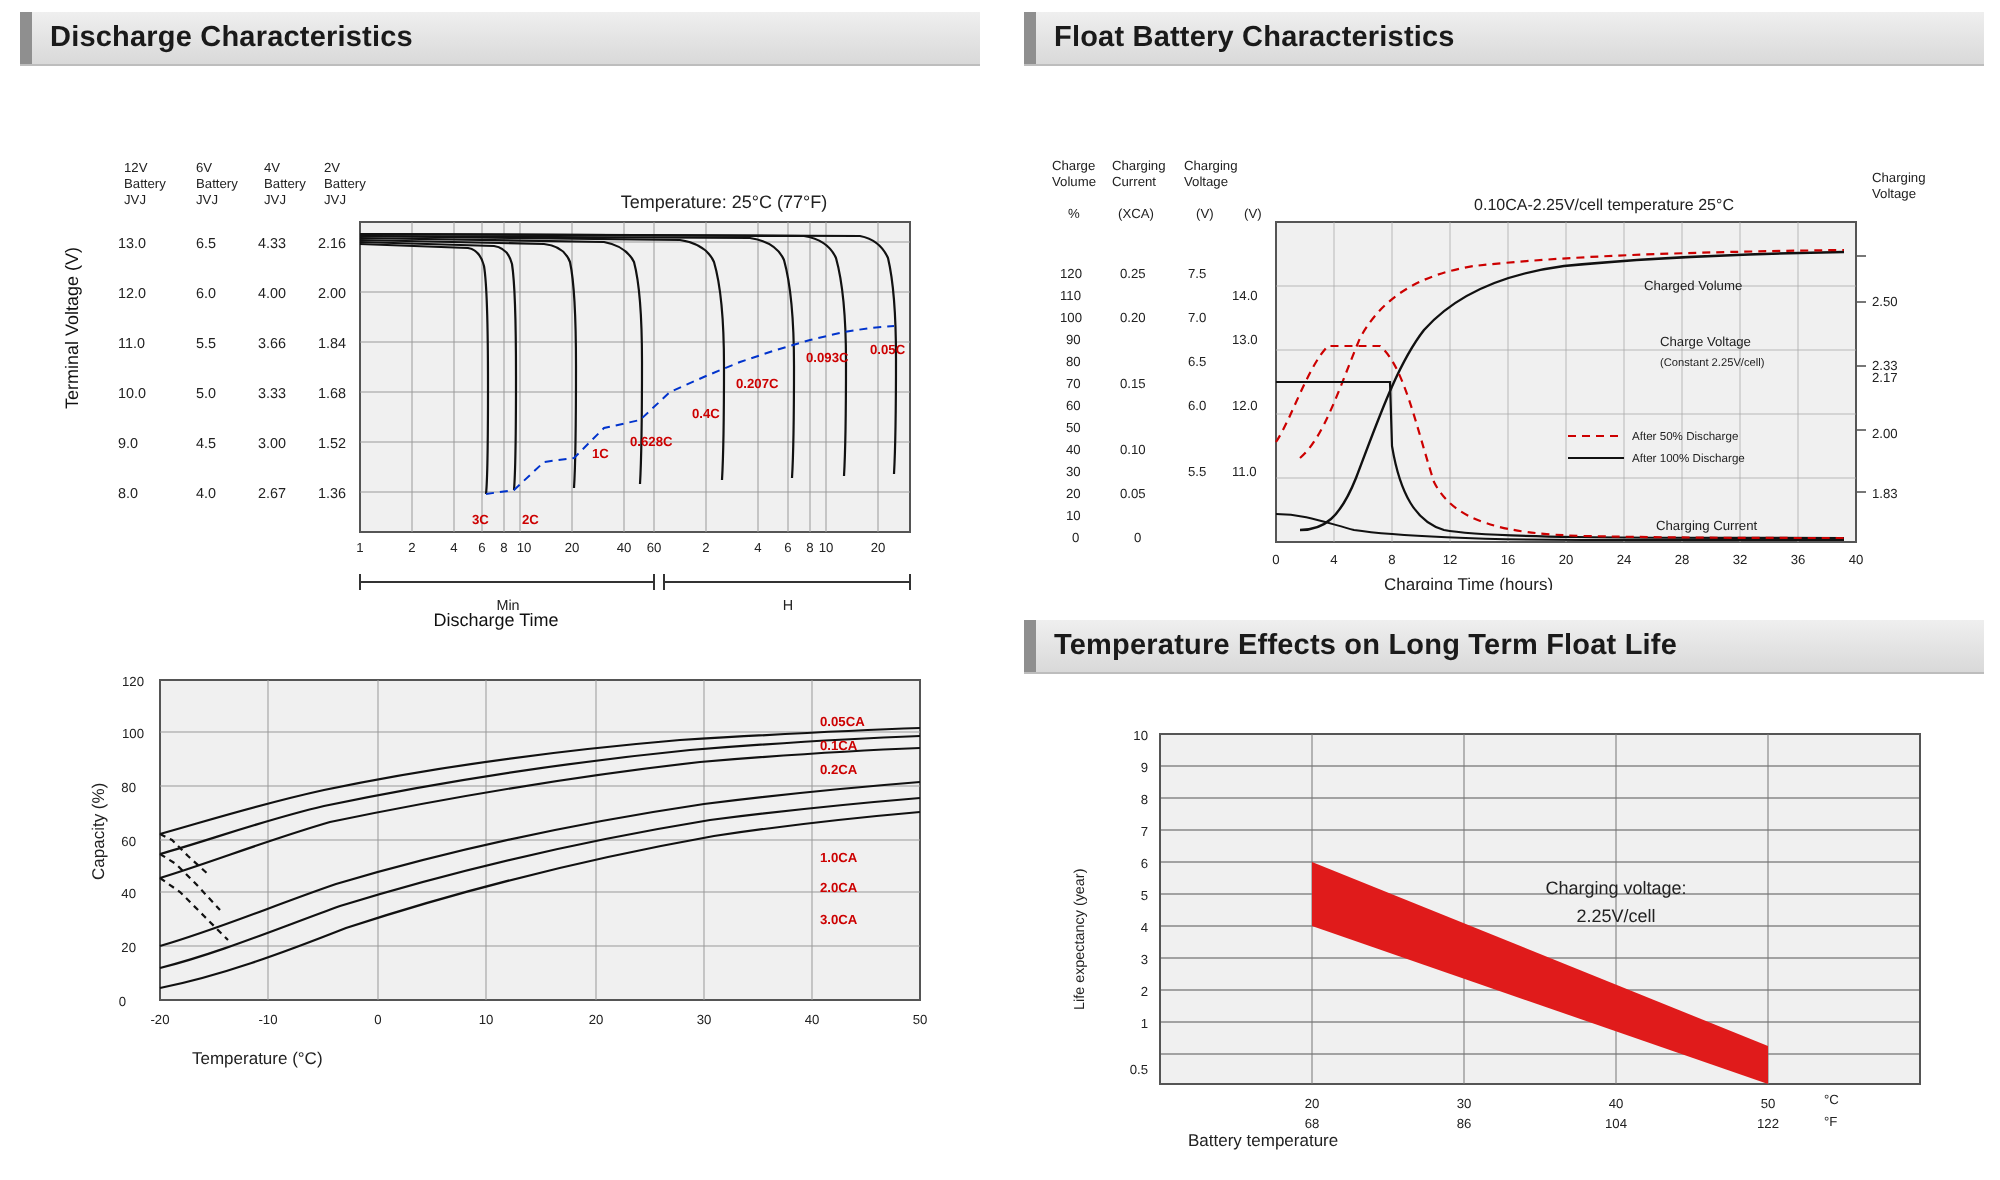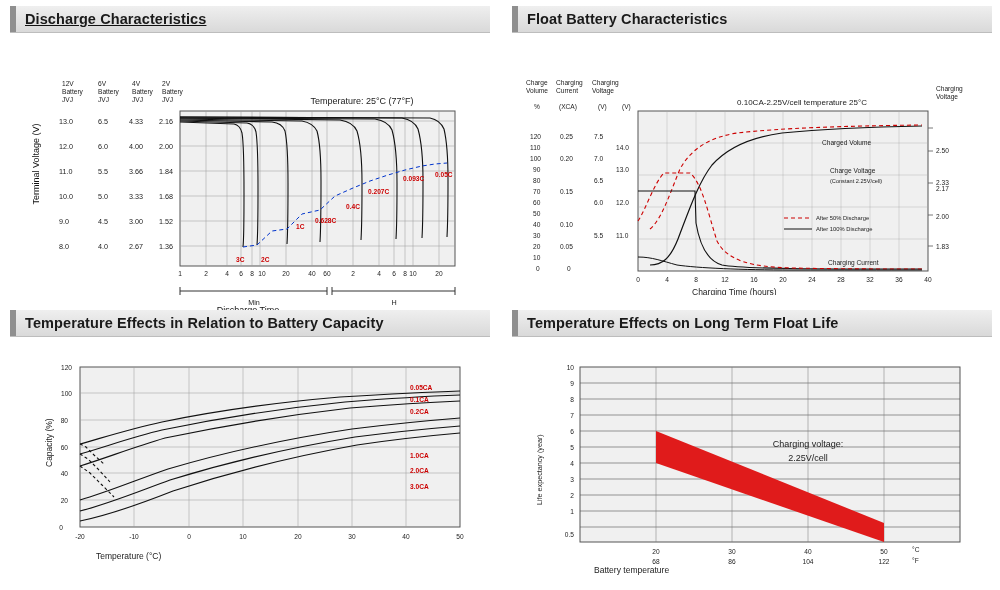--- a/index.html
+++ b/index.html
@@ -24,21 +24,21 @@
   .lbl8{font-size:8px;fill:#222;}
   .lbl9{font-size:9px;fill:#222;}
   .redsm{fill:#cc0000;font-weight:bold;font-size:6.6px;}
   .axt{font-size:8.5px;fill:#222;}
 </style>
 </head>
 <body>
 
 <div class="page">
 
-  <div class="panel" style="left:10px;top:6px;width:480px;height:280px;text-decoration:underline;">
+  <div class="panel" style="left:10px;top:6px;width:480px;height:280px;">
     <div class="panel-header">
       <div class="bar"></div>
       <div class="panel-title">Discharge Characteristics</div>
     </div>
     <div class="plotwrap">
       <svg width="480" height="252" viewBox="0 0 480 252">
 
         <g>
           <text class="lbl" x="52" y="53">12V</text>
           <text class="lbl" x="52" y="61">Battery</text>
@@ -307,24 +307,20 @@
           <text class="lbl" x="358" y="249" text-anchor="middle">32</text>
           <text class="lbl" x="387" y="249" text-anchor="middle">36</text>
           <text class="lbl" x="416" y="249" text-anchor="middle">40</text>
         </g>
         <text class="axt" x="180" y="262">Charging Time (hours)</text>
       </svg>
     </div>
   </div>
 
   <div class="panel" style="left:10px;top:310px;width:480px;height:270px;">
-    <div class="panel-header">
-      <div class="bar"></div>
-      <div class="panel-title">Temperature Effects in Relation to Battery Capacity</div>
-    </div>
     <div class="plotwrap">
       <svg width="480" height="240" viewBox="0 0 480 240">
         <rect x="70" y="30" width="380" height="160" fill="#f0f0f0" stroke="#555" stroke-width="1"></rect>
         <g stroke="#999" stroke-width="0.5">
           <line x1="70" y1="56" x2="450" y2="56"></line>
           <line x1="70" y1="83" x2="450" y2="83"></line>
           <line x1="70" y1="110" x2="450" y2="110"></line>
           <line x1="70" y1="136" x2="450" y2="136"></line>
           <line x1="70" y1="163" x2="450" y2="163"></line>
           <line x1="124" y1="30" x2="124" y2="190"></line>

